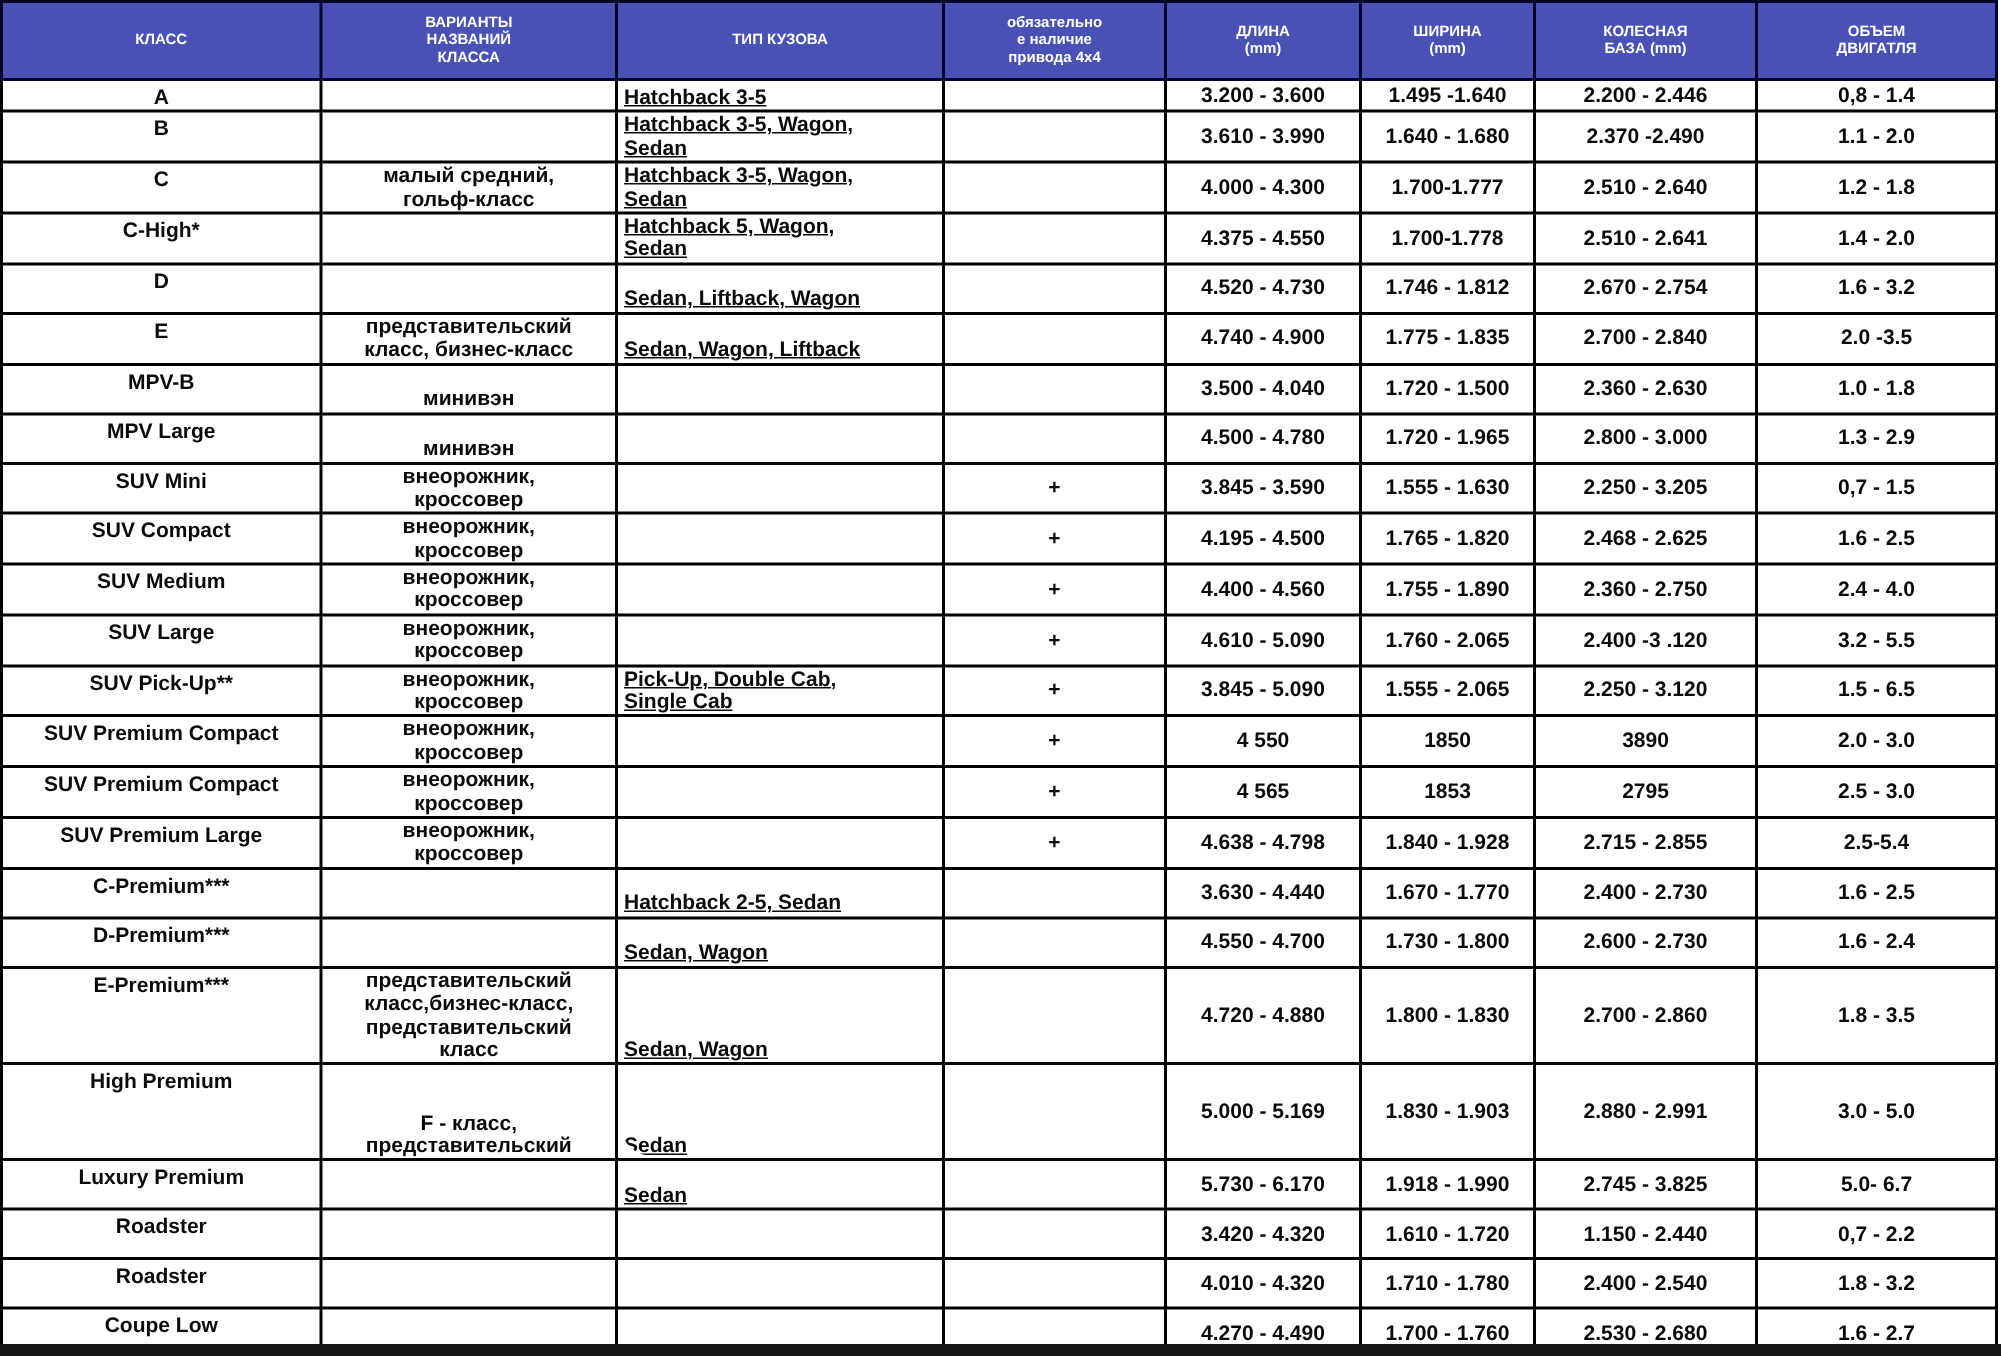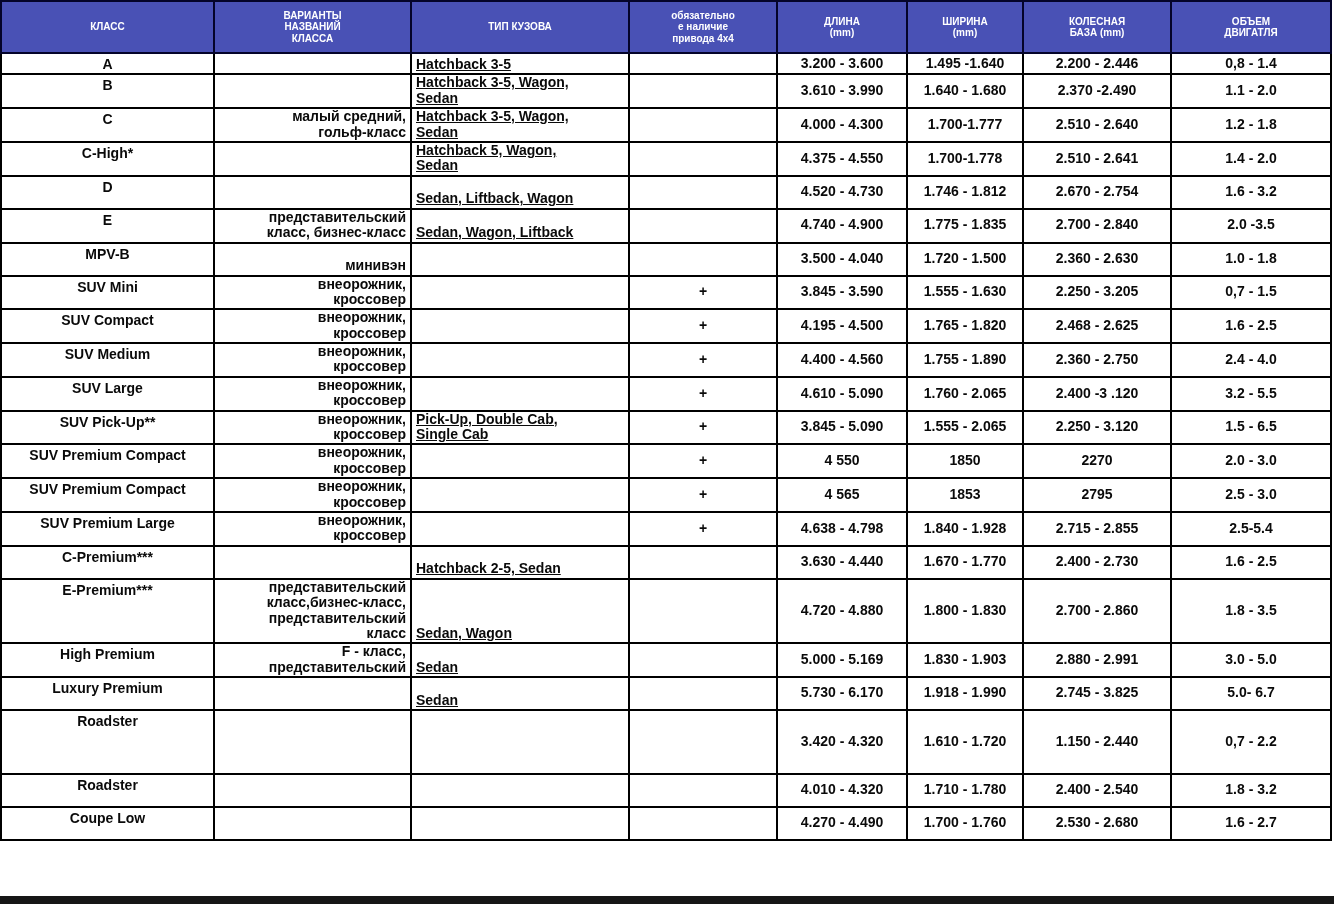--- a/index.html
+++ b/index.html
@@ -18,21 +18,21 @@
     background:#4951b5; color:#fff; font-weight:bold; font-size:10px;
     border:2px solid #04042a; padding:2px 3px; text-align:center;
     vertical-align:middle; white-space:pre-line; height:46px; line-height:1.12;
   }
   td {
     border:2px solid #000; font-weight:bold; font-size:14px; color:#0a0a0a;
     padding:0 4px 1px 4px; white-space:pre-line; line-height:1.1;
     height:27px; overflow:hidden;
   }
   td.col-class    { text-align:center; vertical-align:top; padding-top:3px; }
-  td.col-variants { text-align:right;  vertical-align:bottom;margin-left:25px; }
+  td.col-variants { text-align:center;  vertical-align:bottom;margin-left:25px; }
   td.col-body     { text-align:left;  vertical-align:bottom;text-decoration:underline; }
   td.col-awd      { text-align:center; vertical-align:middle; }
   td.col-num      { text-align:center; vertical-align:middle; }
   tbody tr:nth-child(1) td  { height:15px; }
   tbody tr:nth-child(20) td { height:58px;border-radius:25px; }
   .bottom-bar {
     position:absolute; left:0; bottom:0; width:1334px; height:8px;
     background:#161616;
   }
 </style>
@@ -141,20 +141,30 @@
           <td class="col-class">MPV-B</td>
           <td class="col-variants">минивэн</td>
           <td class="col-body"></td>
           <td class="col-awd"></td>
           <td class="col-num">3.500 - 4.040</td>
           <td class="col-num">1.720 - 1.500</td>
           <td class="col-num">2.360 - 2.630</td>
           <td class="col-num">1.0 - 1.8</td>
         </tr>
         <tr>
+          <td class="col-class">MPV Large</td>
+          <td class="col-variants">минивэн</td>
+          <td class="col-body"></td>
+          <td class="col-awd"></td>
+          <td class="col-num">4.500 - 4.780</td>
+          <td class="col-num">1.720 - 1.965</td>
+          <td class="col-num">2.800 - 3.000</td>
+          <td class="col-num">1.3 - 2.9</td>
+        </tr>
+        <tr>
           <td class="col-class">SUV Mini</td>
           <td class="col-variants">внеорожник,
 кроссовер</td>
           <td class="col-body"></td>
           <td class="col-awd">+</td>
           <td class="col-num">3.845 - 3.590</td>
           <td class="col-num">1.555 - 1.630</td>
           <td class="col-num">2.250 - 3.205</td>
           <td class="col-num">0,7 - 1.5</td>
         </tr>
@@ -204,21 +214,21 @@
           <td class="col-num">1.5 - 6.5</td>
         </tr>
         <tr>
           <td class="col-class">SUV Premium Compact</td>
           <td class="col-variants">внеорожник,
 кроссовер</td>
           <td class="col-body"></td>
           <td class="col-awd">+</td>
           <td class="col-num">4 550</td>
           <td class="col-num">1850</td>
-          <td class="col-num">2270</td>
+          <td class="col-num">3890</td>
           <td class="col-num">2.0 - 3.0</td>
         </tr>
         <tr>
           <td class="col-class">SUV Premium Compact</td>
           <td class="col-variants">внеорожник,
 кроссовер</td>
           <td class="col-body"></td>
           <td class="col-awd">+</td>
           <td class="col-num">4 565</td>
           <td class="col-num">1853</td>
@@ -238,20 +248,30 @@
         </tr>
         <tr>
           <td class="col-class">C-Premium***</td>
           <td class="col-variants"></td>
           <td class="col-body">Hatchback 2-5, Sedan</td>
           <td class="col-awd"></td>
           <td class="col-num">3.630 - 4.440</td>
           <td class="col-num">1.670 - 1.770</td>
           <td class="col-num">2.400 - 2.730</td>
           <td class="col-num">1.6 - 2.5</td>
+        </tr>
+        <tr>
+          <td class="col-class">D-Premium***</td>
+          <td class="col-variants"></td>
+          <td class="col-body">Sedan, Wagon</td>
+          <td class="col-awd"></td>
+          <td class="col-num">4.550 - 4.700</td>
+          <td class="col-num">1.730 - 1.800</td>
+          <td class="col-num">2.600 - 2.730</td>
+          <td class="col-num">1.6 - 2.4</td>
         </tr>
         <tr>
           <td class="col-class">E-Premium***</td>
           <td class="col-variants">представительский
 класс,бизнес-класс,
 представительский
 класс</td>
           <td class="col-body">Sedan, Wagon</td>
           <td class="col-awd"></td>
           <td class="col-num">4.720 - 4.880</td>

